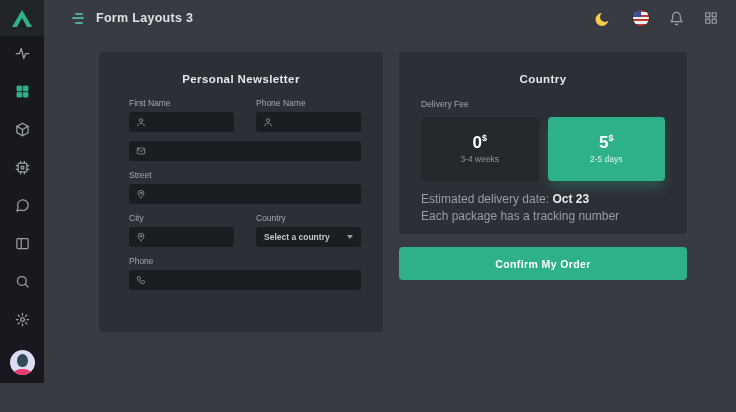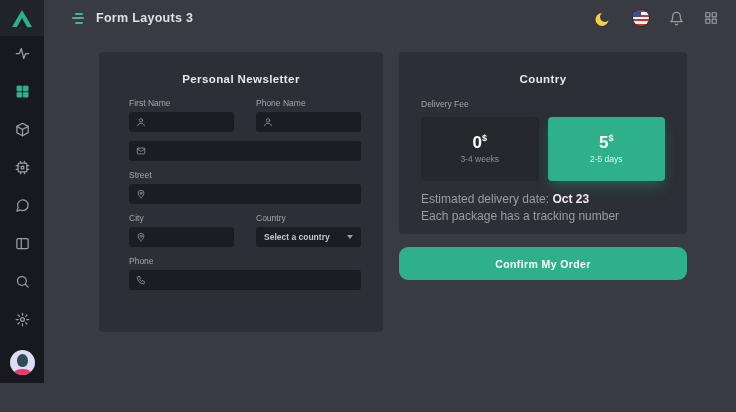--- a/index.html
+++ b/index.html
@@ -119,21 +119,21 @@
   .tracking { margin-top:3px; font-size:12px; color:#9a9da2; }
   
   .checkbox-row { display:flex; align-items:center; margin-top:12px; }
   .cbx { width:13px; height:13px; border-radius:50%; flex:none; cursor:pointer;
          display:flex; align-items:center; justify-content:center; }
   .cbx.checked { border:1.5px solid #2eb08a; }
   .cbx.checked svg { width:7px; height:7px; stroke:#2eb08a; fill:none; stroke-width:3; stroke-linecap:round; stroke-linejoin:round; }
   .cbx.unchecked { background:#24272c; border:1.5px solid #34373d; margin-left:26px; }
   .cbx-label { font-size:8.5px; color:#b0b3b8; margin-left:6px; cursor:pointer; }
   .confirm-btn {
-    margin-top:13px; height:33px; border:none; border-radius:9px;
+    margin-top:13px; height:33px; border:none; border-radius:4px;
     background:#2eb08a; color:#ffffff;
     font-family:inherit; font-size:10.5px; font-weight:bold; letter-spacing:.4px;
     cursor:pointer;
   }
 </style>
 </head>
 <body>
 
 <div class="app">
 

